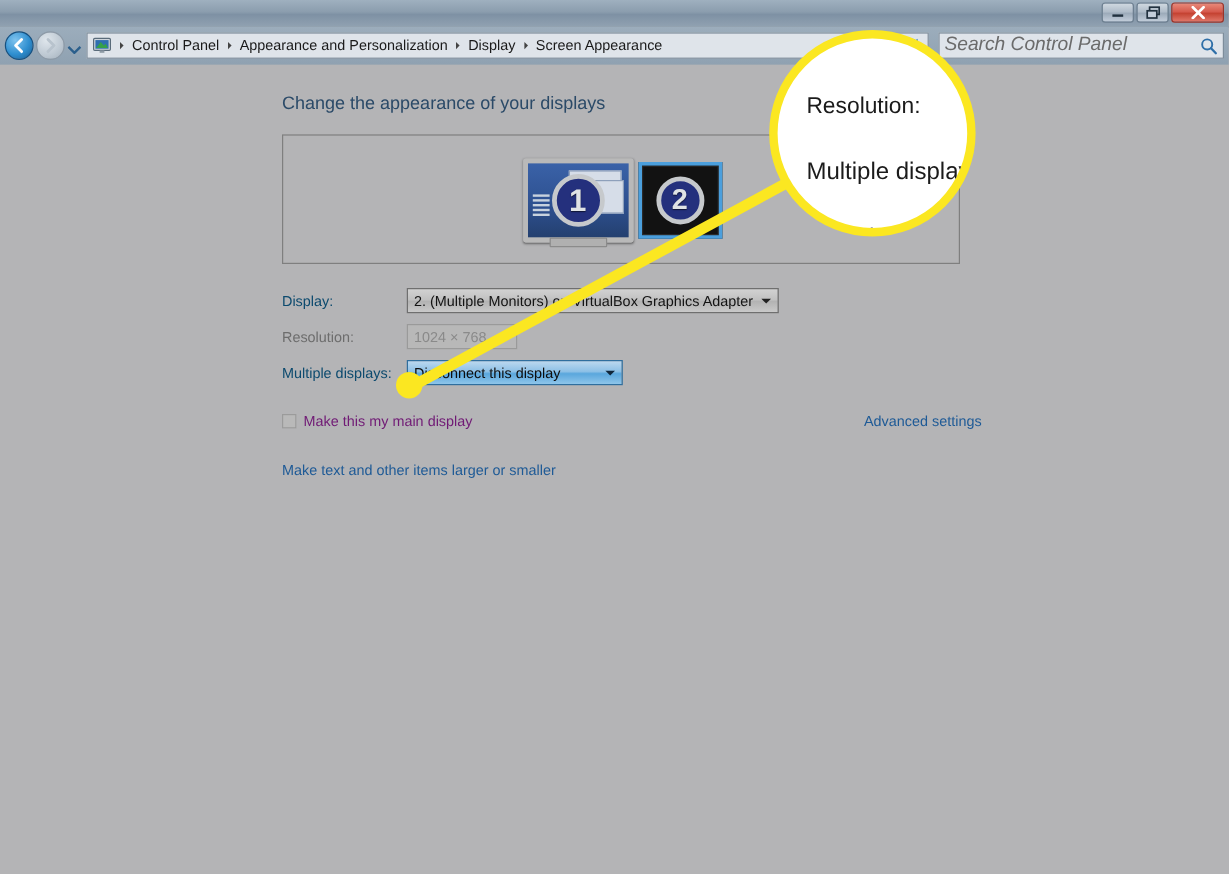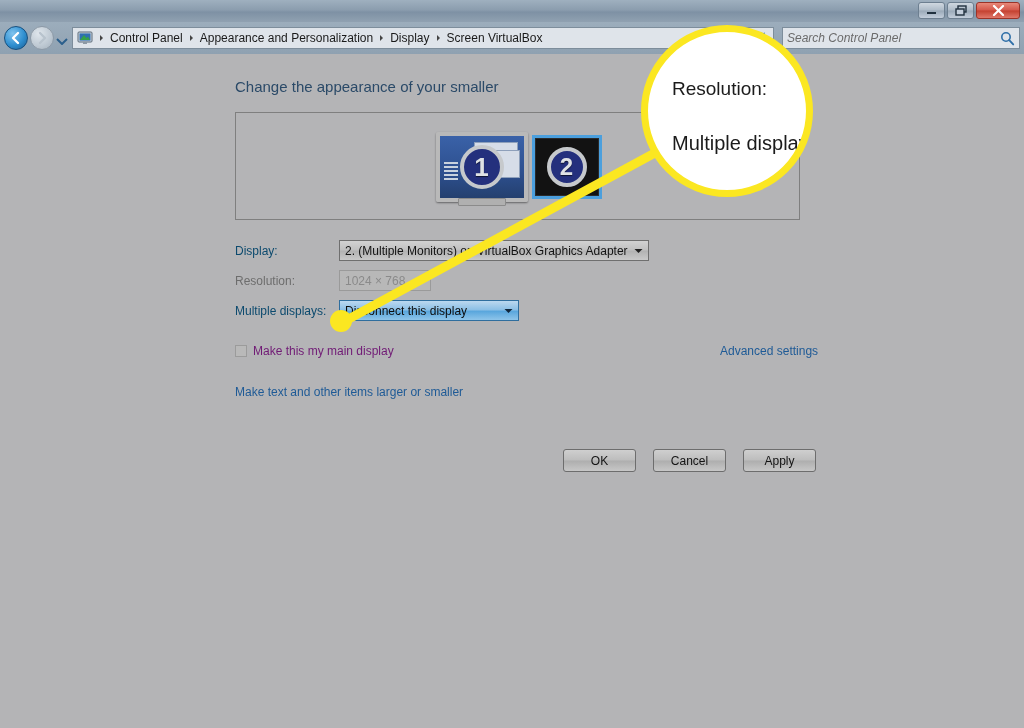--- a/index.html
+++ b/index.html
@@ -132,21 +132,21 @@
     left: 782px; top: 5px;
     width: 238px; height: 22px;
     background: #dfe4ea;
     border: 1px solid #7d8d9b;
     box-sizing: border-box;
     display: flex;
     align-items: center;
     padding: 0 4px;
   }
   .search-placeholder {
-    font-size: 12px;
+    font-size: 16px;
     font-style: italic;
     color: #6b6b6b;
     flex: 1;
   }
 
   
   .content {
     position: absolute;
     left: 0; top: 54px;
     width: 1024px;
@@ -488,41 +488,41 @@
         <svg width="5" height="8" viewBox="0 0 5 8">
             <path d="M1 1 L4 4 L1 7" fill="#444"></path>
           </svg>
       </div>
       <span class="crumb">Display</span>
       <div class="crumb-sep">
         <svg width="5" height="8" viewBox="0 0 5 8">
             <path d="M1 1 L4 4 L1 7" fill="#444"></path>
           </svg>
       </div>
-      <span class="crumb">Screen VirtualBox</span>
+      <span class="crumb">Screen Appearance</span>
       <div class="addr-refresh">
         <svg width="14" height="14" viewBox="0 0 14 14">
           <path d="M11.5 6.5 A4.6 4.6 0 1 1 9.6 3.1" fill="none" stroke="#2f7cb5" stroke-width="1.8"></path>
           <path d="M11.6 1.2 L11.8 4.4 L8.6 3.6 Z" fill="#2f7cb5"></path>
         </svg>
       </div>
     </div>
 
     <div class="searchbox">
       <span class="search-placeholder">Search Control Panel</span>
       <svg width="15" height="15" viewBox="0 0 15 15">
         <circle cx="6" cy="6" r="4.2" fill="none" stroke="#2f6fa8" stroke-width="1.6"></circle>
         <path d="M9.2 9.2 L13.2 13.4" stroke="#2f6fa8" stroke-width="1.9" stroke-linecap="round"></path>
       </svg>
     </div>
   </div>
 
   <div class="content">
 
-    <div class="page-title">Change the appearance of your smaller</div>
+    <div class="page-title">Change the appearance of your displays</div>
 
     <div class="preview-panel">
       <div class="monitors">
 
         <div class="mon mon1">
           <div class="mini-win" style="left:34px; top:6px; width:42px; height:28px;"></div>
           <div class="mini-win" style="left:46px; top:14px; width:32px; height:26px;"></div>
           <div class="mini-taskicons">
             <span></span>
               <span></span>
@@ -586,25 +586,20 @@
       <div class="lbl">Make this my main display</div>
     </div>
 
     <div class="advanced-link">Advanced settings</div>
 
     <div class="link-list">
       <a>Make text and other items larger or smaller</a>
     </div>
 
 
-    <div class="btnrow">
-      <div class="dlgbtn">OK</div>
-      <div class="dlgbtn">Cancel</div>
-      <div class="dlgbtn">Apply</div>
-    </div>
 
   </div>
 
   <svg class="callout-line">
     <line x1="345" y1="321" x2="664" y2="148" stroke="#fbe721" stroke-width="9" stroke-linecap="round"></line>
     <circle cx="341" cy="321" r="11" fill="#fbe721"></circle>
   </svg>
 
   <div class="magnifier">
     <div class="mag-text mag-res">Resolution:</div>

